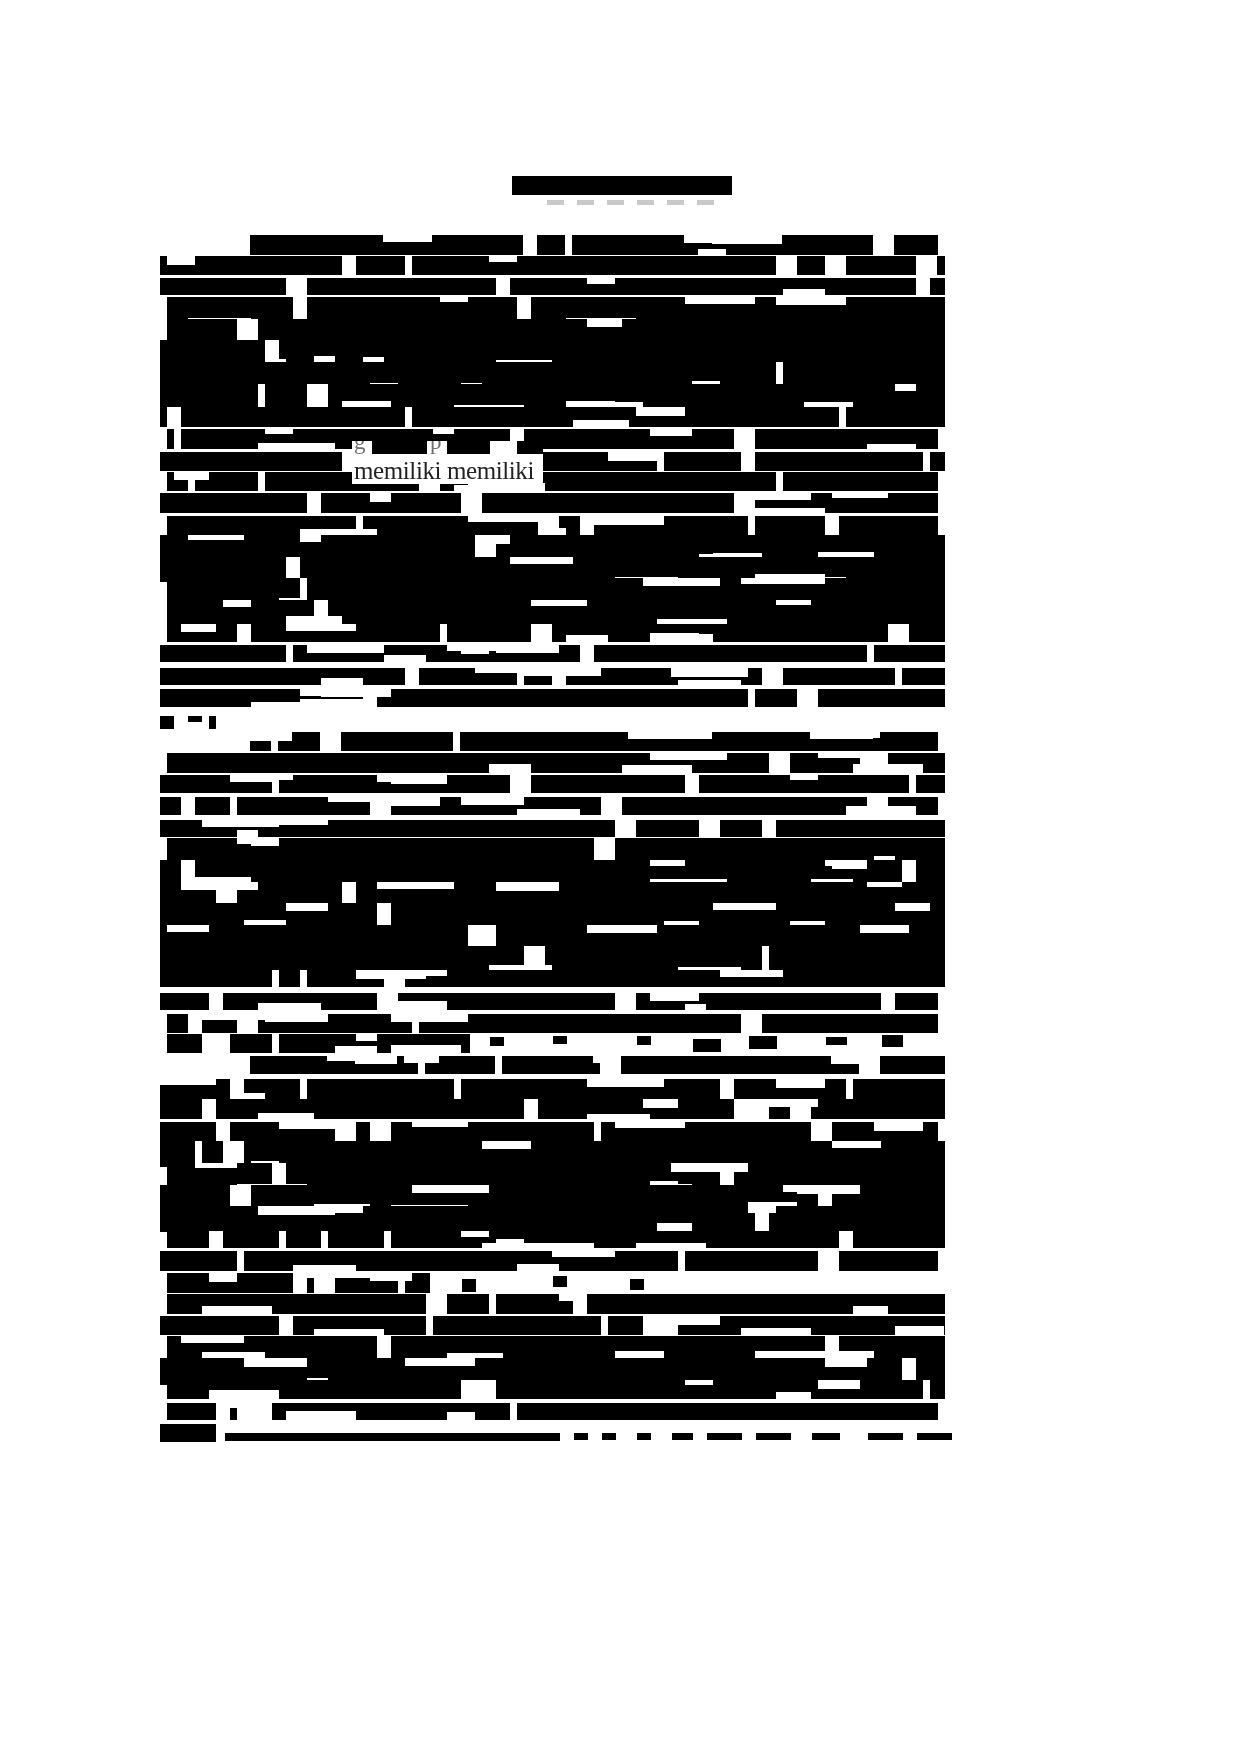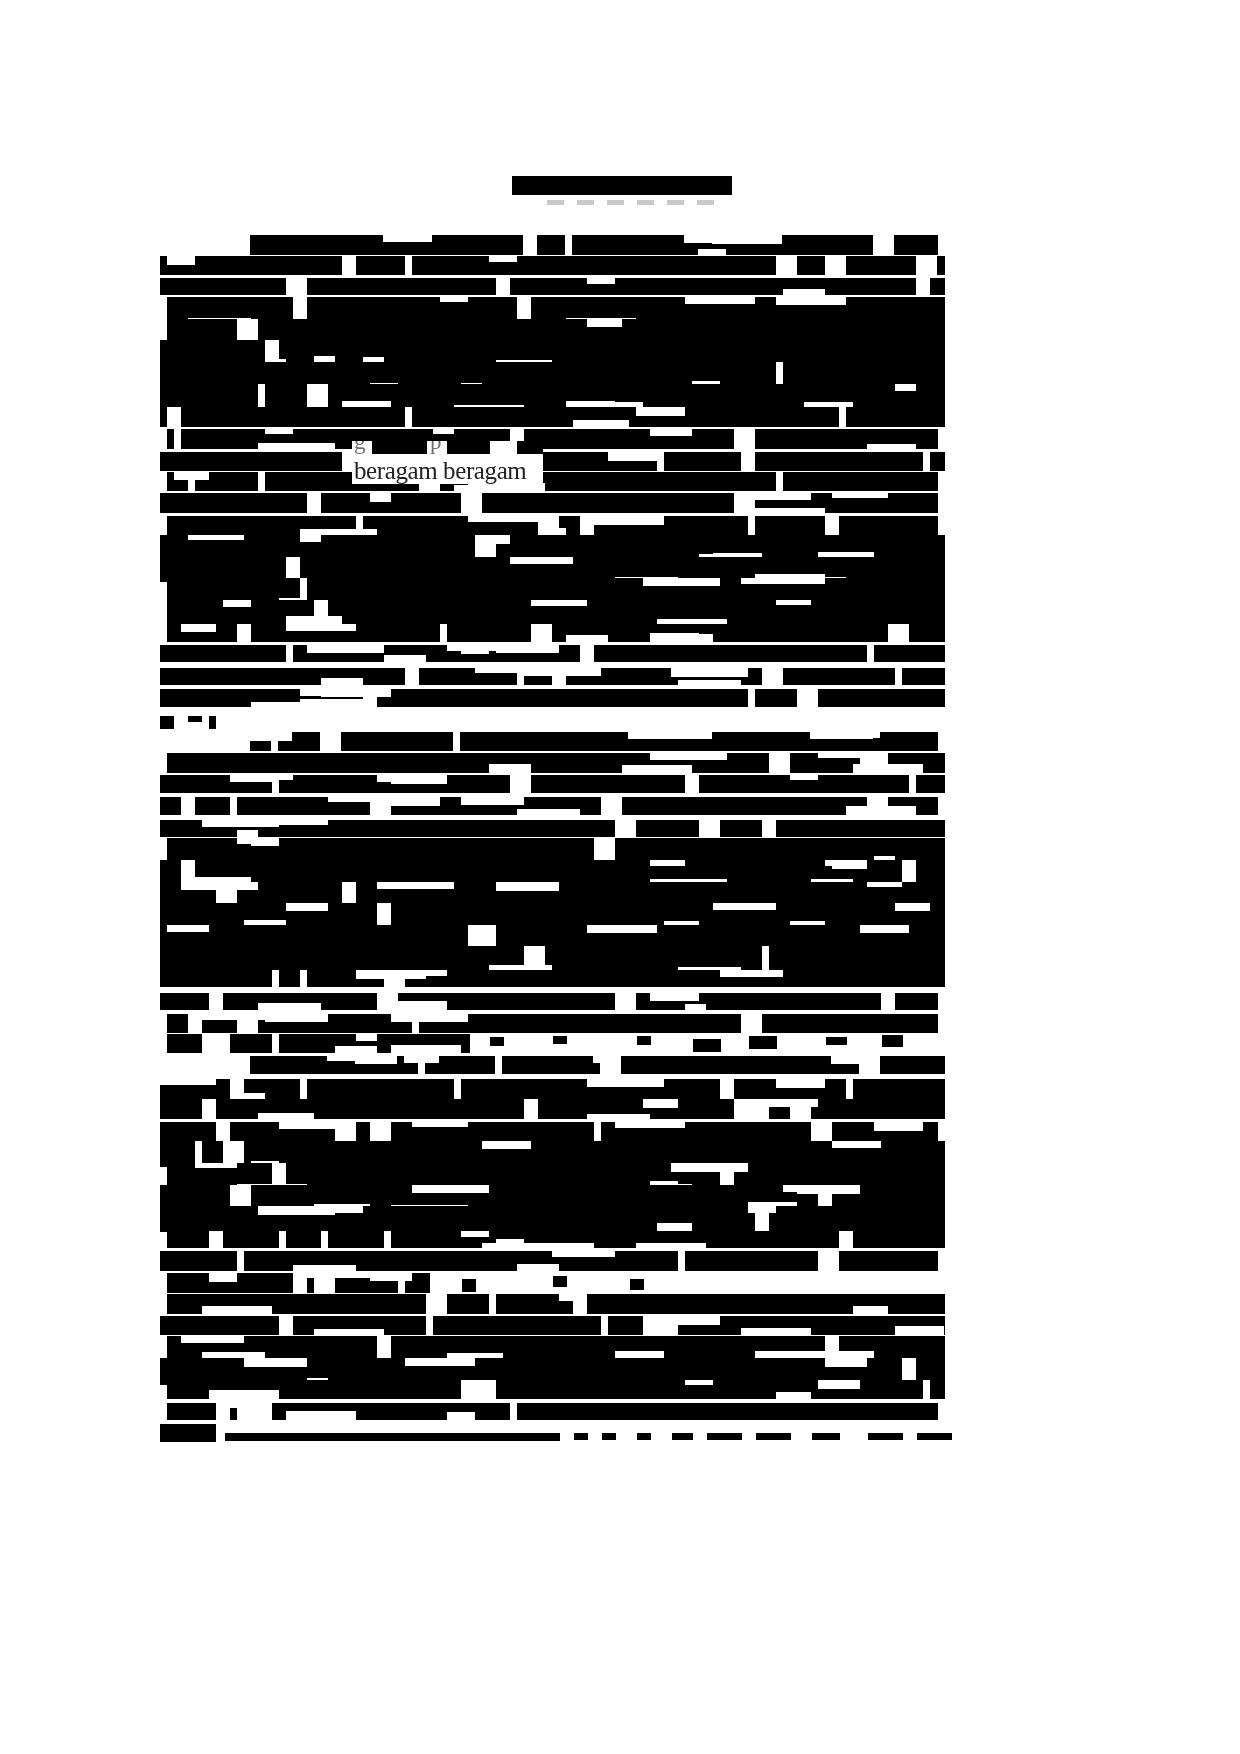--- a/index.html
+++ b/index.html
@@ -561,16 +561,16 @@
     </div>
 
   <div class="window" id="legible-window" style="left: 352px; top: 441px; width: 191px; height: 43px; z-index: 5;">
     <div id="window-top-strip">
         <div class="blk" style="left: 20px; top: 0px; width: 55px; height: 13px; background: rgb(0, 0, 0);"></div>
         <div class="blk" style="left: 95px; top: 0px; width: 43px; height: 13px; background: rgb(0, 0, 0);"></div>
         <div class="blk" style="left: 165px; top: 0px; width: 26px; height: 13px; background: rgb(0, 0, 0);"></div>
       </div>
     <span class="frag" id="frag-0" style="left: 2px;">g</span>
     <span class="frag" id="frag-1" style="left: 78px;">p</span>
-    <span class="phrase">beragam beragam</span>
+    <span class="phrase">memiliki memiliki</span>
   </div>
 
 </div>
 
 </body></html>

